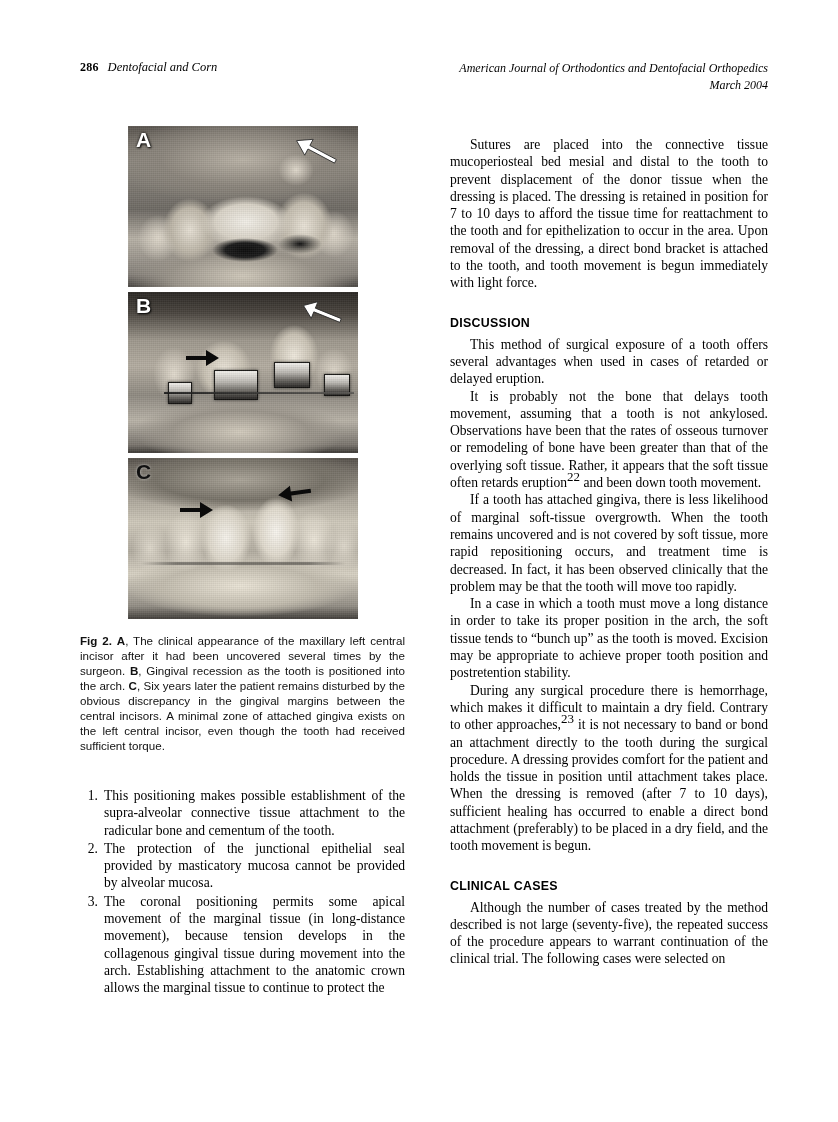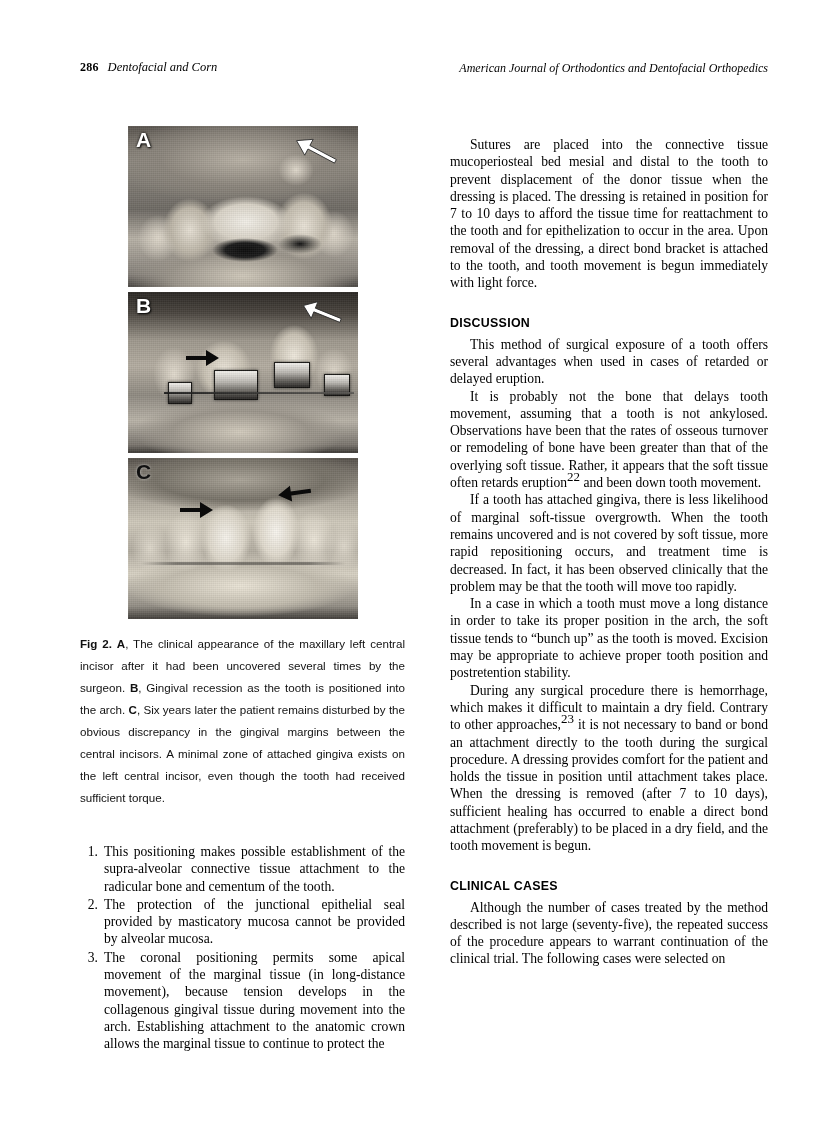--- a/index.html
+++ b/index.html
@@ -174,21 +174,21 @@
     text-shadow: 0 0 3px rgba(255,255,255,0.55);
   }
   .arrow { position: absolute; }
   .arrow svg { display: block; }
 
   
   .caption {
     margin-top: 14px;
     font-family: "Liberation Sans", sans-serif;
     font-size: 11.6px;
-    line-height: 22px;
+    line-height: 15px;
     text-align: justify;
     text-justify: inter-word;
     color: #111;
   }
   .caption b { font-weight: bold; }
 
   
   .numlist {
     margin-top: 34px;
     font-size: 13.6px;
@@ -238,20 +238,21 @@
 </style>
 </head>
 <body>
 
 <div class="running-head">
   <div class="rh-left">
     <span class="rh-pageno">286</span><span class="rh-authors">Dentofacial and Corn</span>
   </div>
   <div class="rh-right">
     <div>American Journal of Orthodontics and Dentofacial Orthopedics</div>
+    <div>March 2004</div>
   </div>
 </div>
 
 <div class="col-left">
 
   <div class="figure">
 
     <div class="photo photo-a">
       <div class="ph-base"></div>
       <div class="ph-dark"></div>

